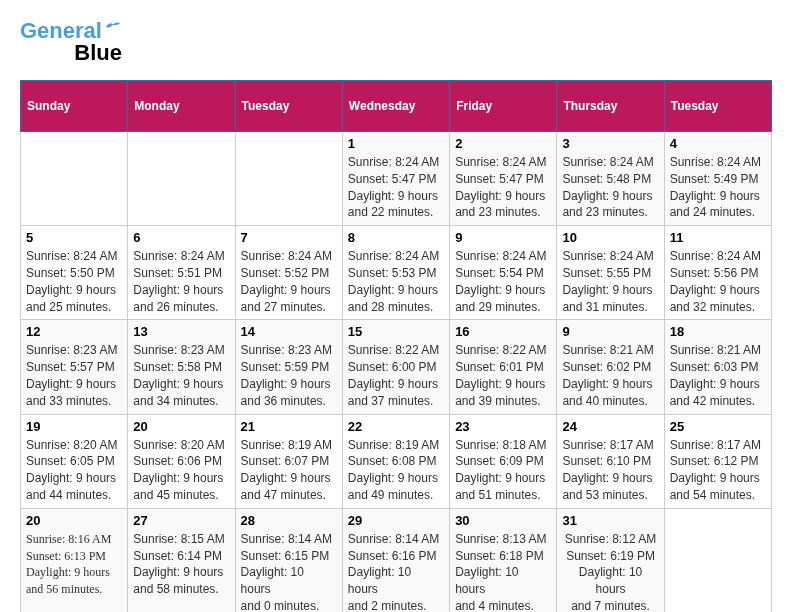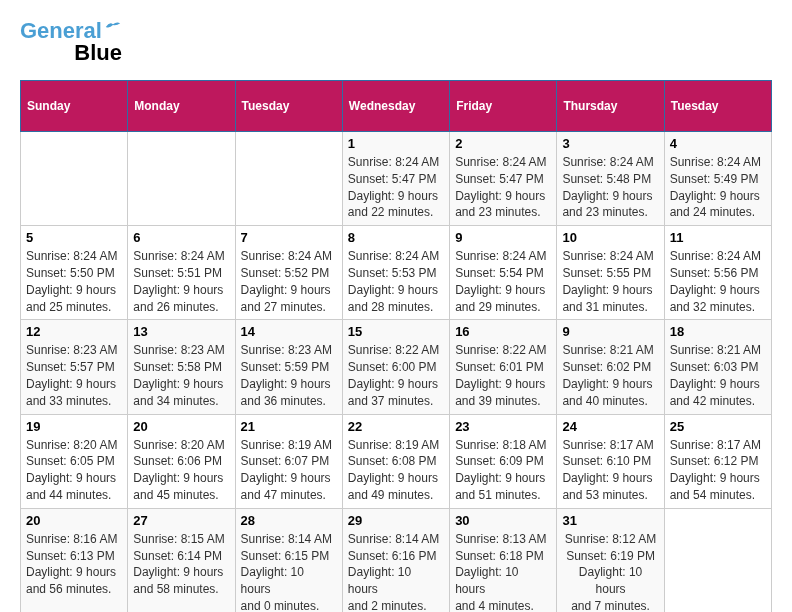--- a/index.html
+++ b/index.html
@@ -305,21 +305,21 @@
           <div class="day-num">25</div>
           <div class="day-info" style="white-space: pre-line;">Sunrise: 8:17 AM
 Sunset: 6:12 PM
 Daylight: 9 hours
 and 54 minutes.</div>
         </td>
       </tr>
       <tr>
         <td>
           <div class="day-num">20</div>
-          <div class="day-info" style="white-space: pre-line;">Sunrise: 8:16 AM
+          <div class="day-info" style="white-space: pre-line; font-family: Liberation Serif, serif;">Sunrise: 8:16 AM
 Sunset: 6:13 PM
 Daylight: 9 hours
 and 56 minutes.</div>
         </td>
         <td>
           <div class="day-num">27</div>
           <div class="day-info" style="white-space: pre-line;">Sunrise: 8:15 AM
 Sunset: 6:14 PM
 Daylight: 9 hours
 and 58 minutes.</div>

